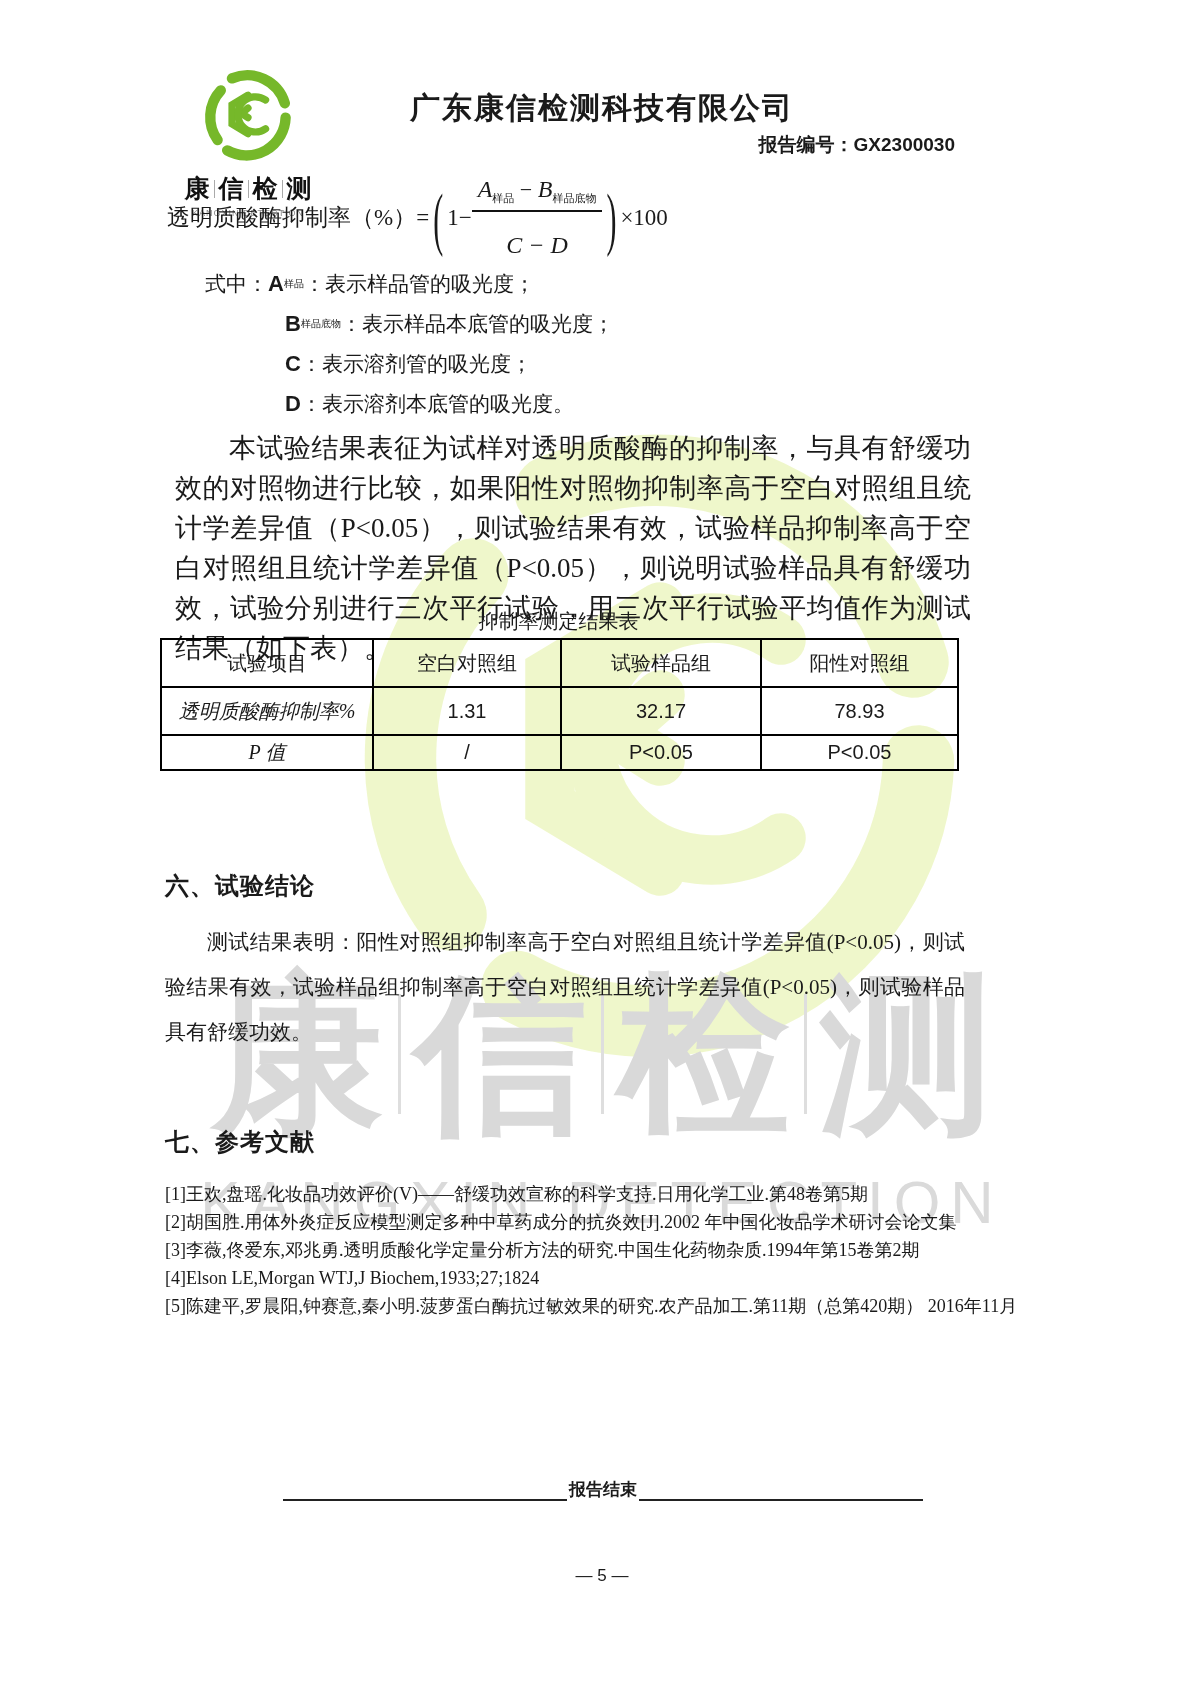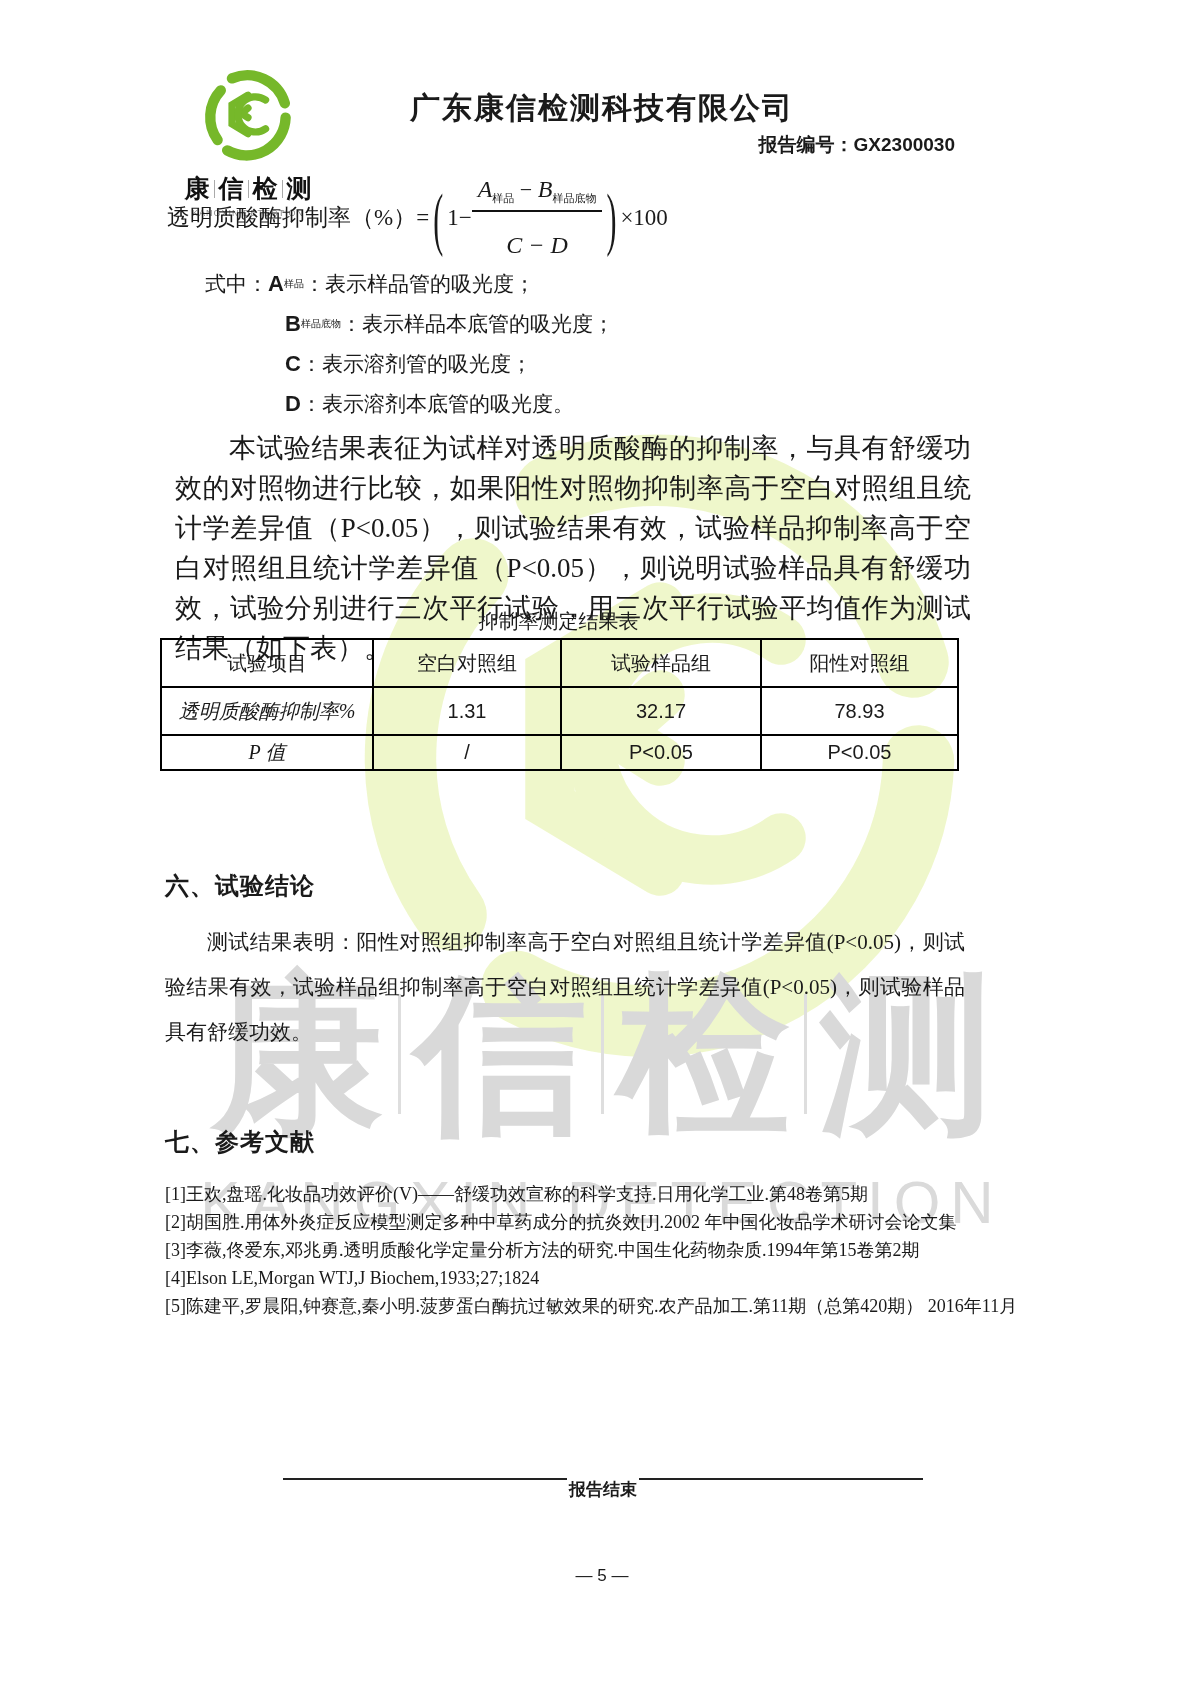--- a/index.html
+++ b/index.html
@@ -55,21 +55,21 @@
   .sec-head { position:absolute; left:165px; z-index:2; font-size:24px; font-weight:bold; letter-spacing:1px; }
   .sec6 { top:870px; }
   .sec7 { top:1126px; }
   .concl { position:absolute; left:165px; top:920px; width:800px; z-index:2;
            font-size:21px; line-height:45px; text-align:justify; text-indent:2em; }
   .refs { position:absolute; left:165px; top:1180px; width:888px; z-index:2;
           font-size:18px; line-height:28px; }
   .refs .item { margin-bottom:0; }
   
   .end-line { position:absolute; left:283px; top:1478px; width:640px; z-index:2;
-              display:flex; align-items:flex-start; }
+              display:flex; align-items:flex-end; }
   .end-line .ln { flex:1; border-top:2px solid #222; }
   .end-line .txt { font-size:17px; font-weight:bold; padding:0 2px; white-space:nowrap; }
   .pageno { position:absolute; left:0; top:1566px; width:1204px; text-align:center; z-index:2;
             font-size:17px; font-family:"Liberation Sans",sans-serif; }
 </style>
 </head>
 <body>
 
 <div class="page">
 

